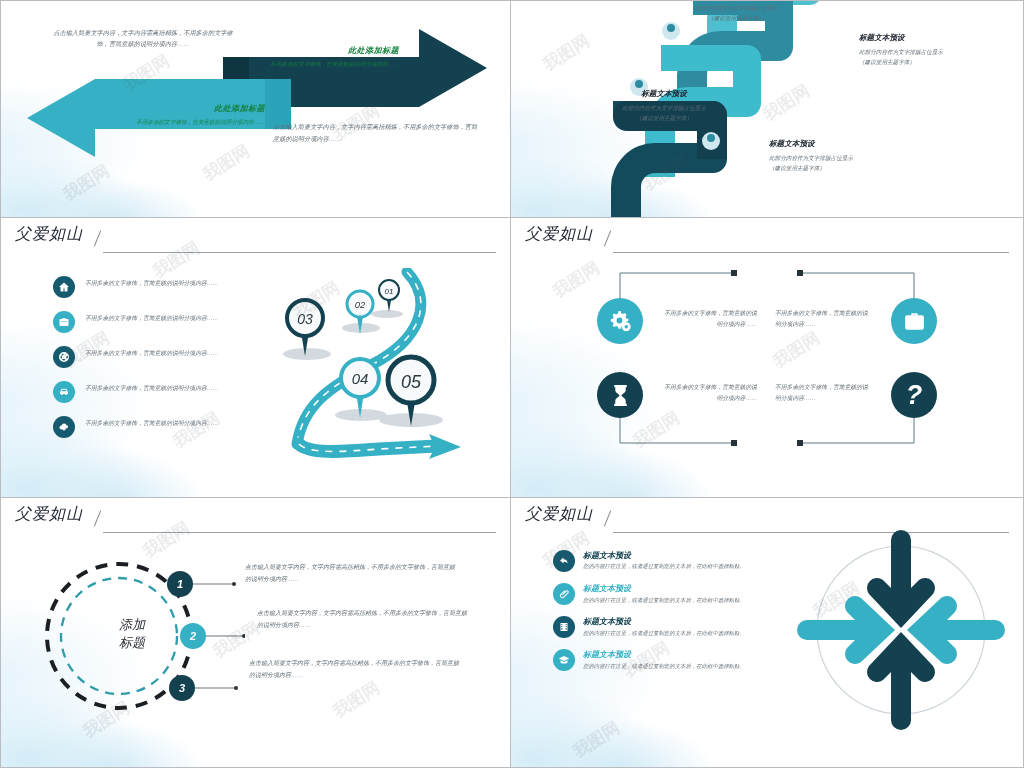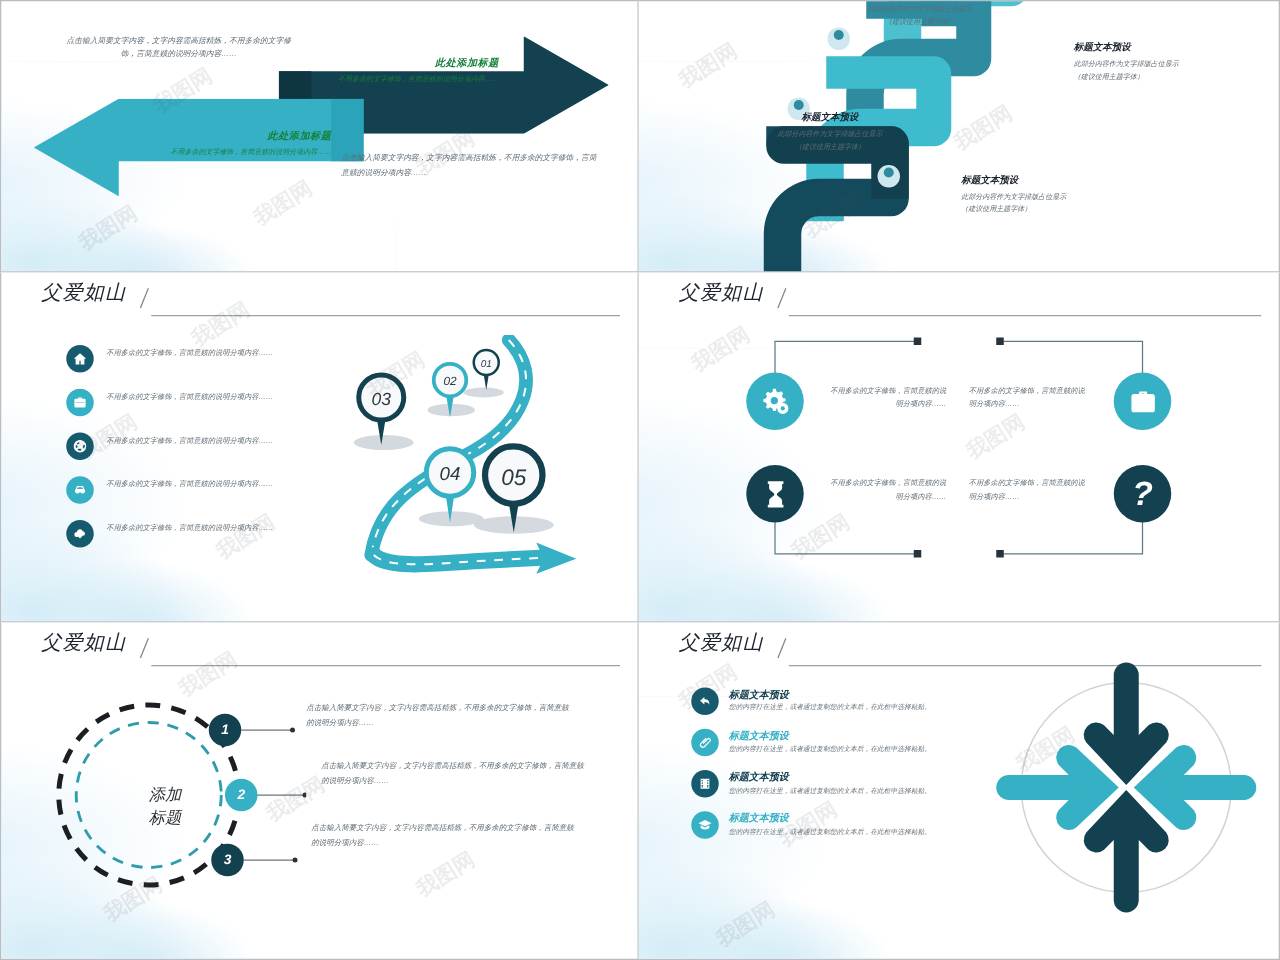--- a/index.html
+++ b/index.html
@@ -38,21 +38,21 @@
   }
   .slide:after{
     content:"";
     position:absolute; left:0; top:0; right:0; bottom:0;
     background:radial-gradient(ellipse 58% 40% at 50% 30%, rgba(255,255,255,.55) 0%, rgba(255,255,255,0) 70%);
     pointer-events:none;
   }
   .inner { position:relative; z-index:3; width:100%; height:100%;font-style:italic; }
 
   
-  .sl-head { position:absolute; left:32px; top:6px; right:14px; height:30px; }
+  .sl-head { position:absolute; left:14px; top:6px; right:14px; height:30px; }
   .sl-head .t {
     font-size:16px; color:#1d2430; font-weight:400; letter-spacing:1px;
     display:inline-block; vertical-align:bottom;
     font-family:"DejaVu Sans","Liberation Sans",sans-serif;
   }
   .sl-head .slash {
     display:inline-block; width:12px; height:16px; margin-left:6px;
     position:relative; vertical-align:bottom;
   }
   .sl-head .slash:before{
@@ -143,21 +143,21 @@
   .s5 .b1{ left:244px; top:64px; }
   .s5 .b2{ left:256px; top:110px; }
   .s5 .b3{ left:248px; top:160px; }
   .num{
     position:absolute; width:26px;height:26px;border-radius:50%;
     display:flex;align-items:center;justify-content:center;
     color:#fff;font-size:11px;font-weight:700;z-index:4;
     font-family:"Liberation Sans",sans-serif;
   }
   .ctr-title{
-    position:absolute; left:52px; top:88px; width:90px; text-align:center;
+    position:absolute; left:52px; top:76px; width:90px; text-align:center;
     font-size:13px; line-height:1.35; color:#2b2f36;
     font-family:"DejaVu Serif","Liberation Serif",serif;
   }
 
   
   .s6 .lst{ position:absolute; left:42px; top:52px; width:210px; }
   .s6 .row{ display:flex; align-items:flex-start; margin-bottom:11px; }
   .s6 .row .tx{ margin-left:8px; }
   .s6 .h{ font-size:8px; font-weight:700; line-height:1.3;
           font-family:"DejaVu Serif","Liberation Serif",serif; }

